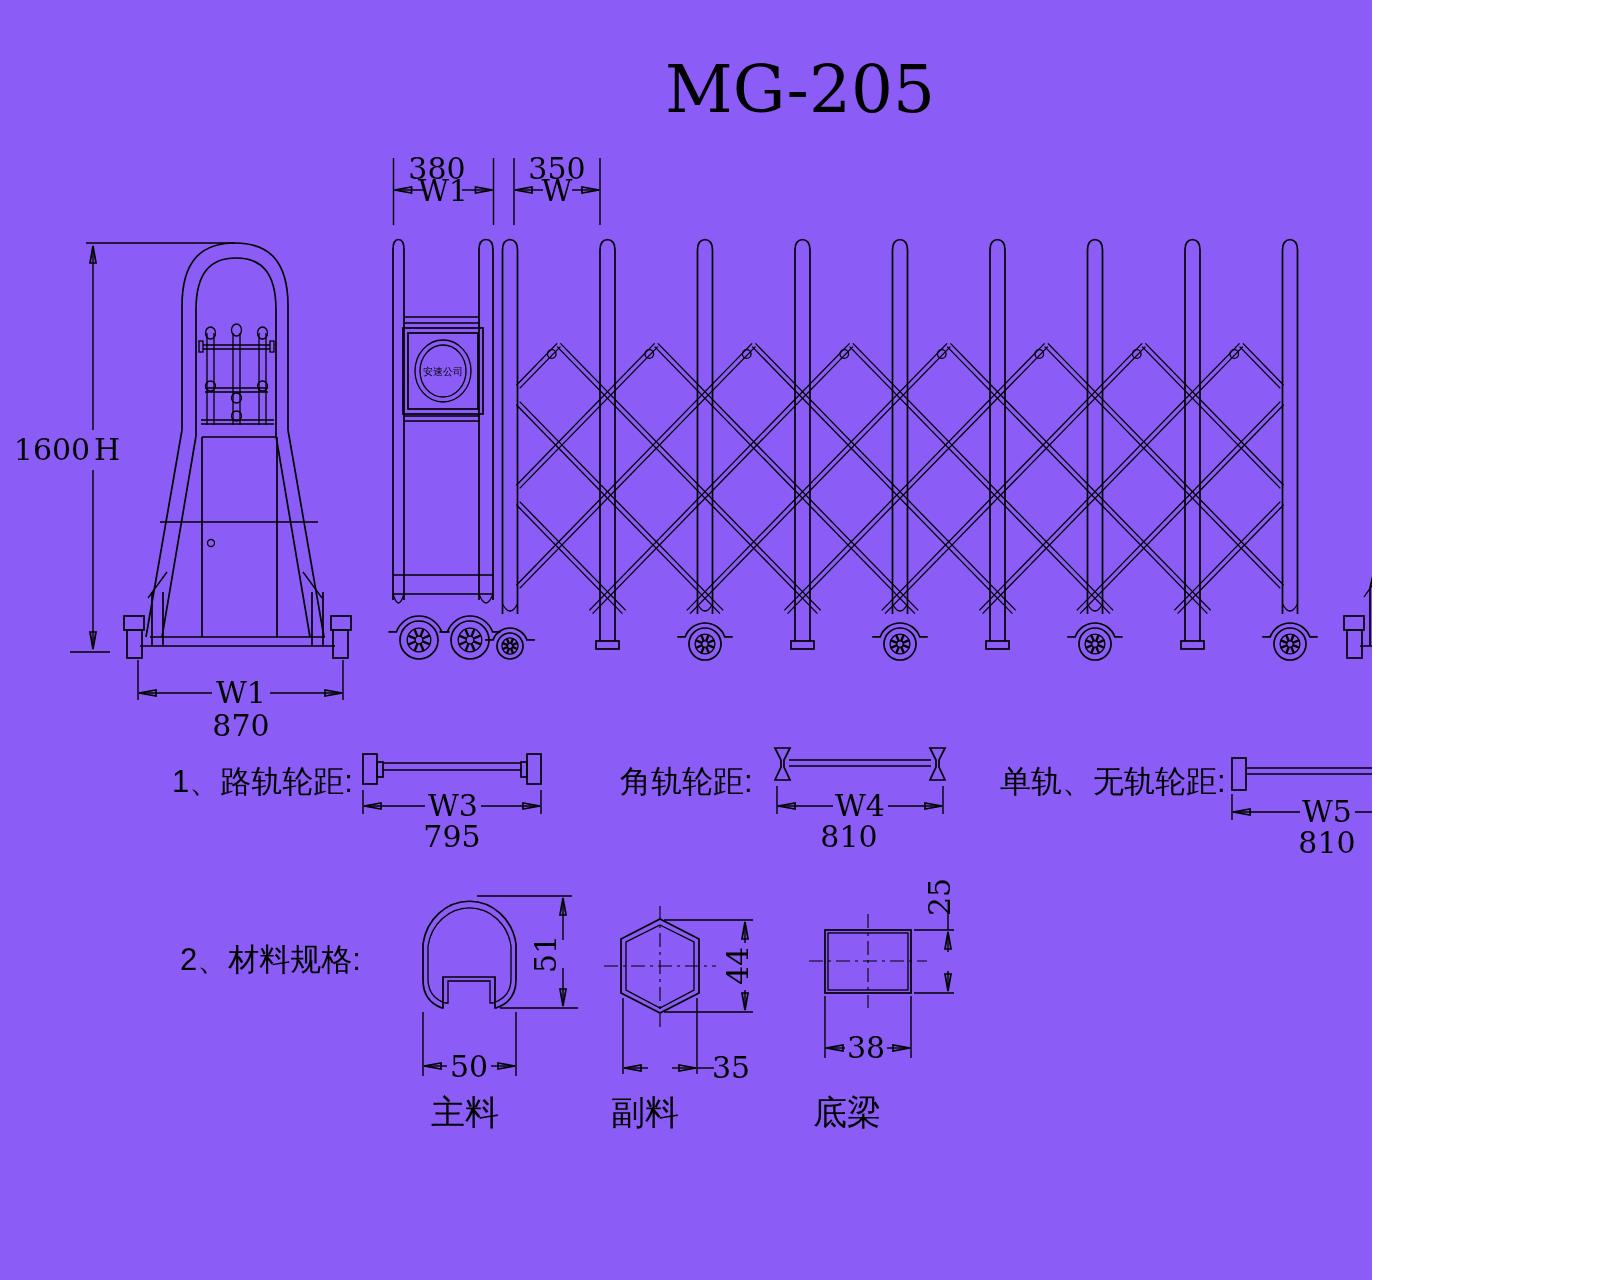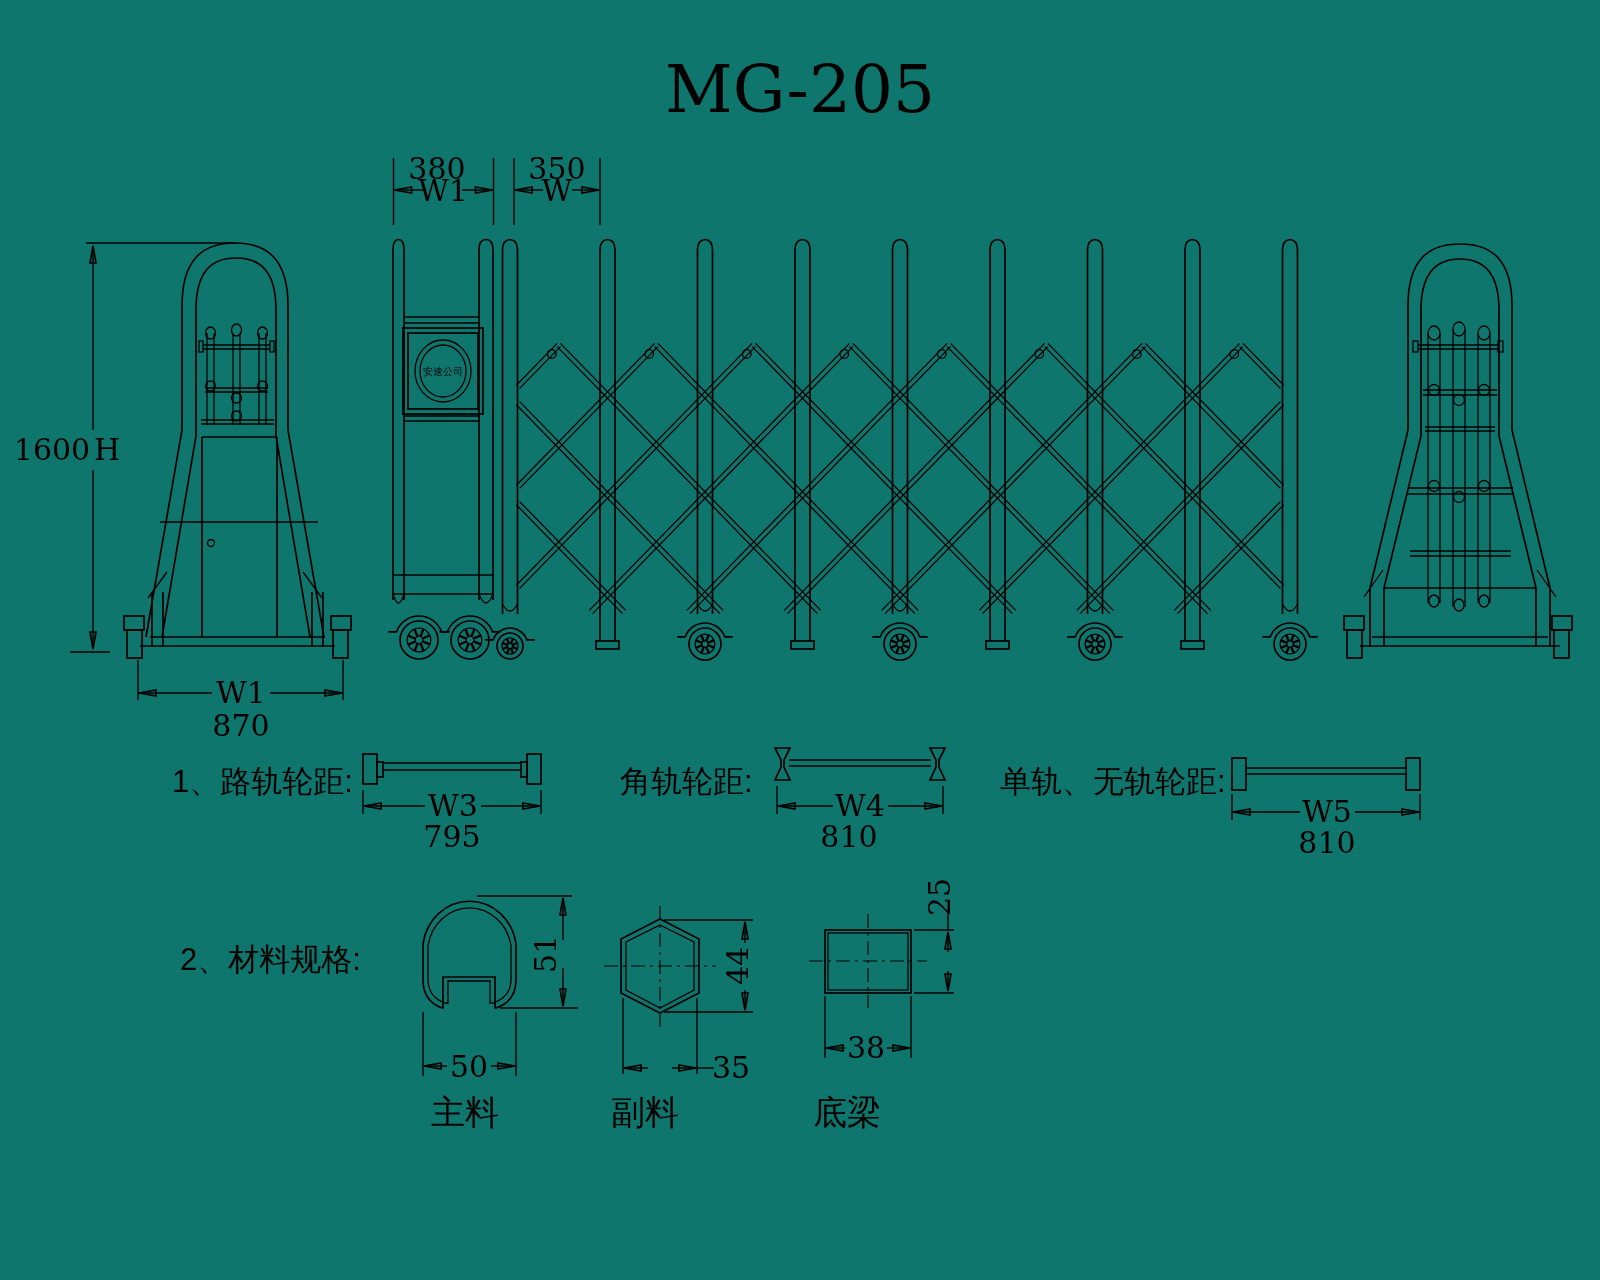--- a/index.html
+++ b/index.html
@@ -1,16 +1,16 @@
 <!DOCTYPE html>
 <html><head>
 <meta charset="utf-8">
 <style>
   html,body{margin:0;padding:0;background:#fff;}
-  .stage{position:relative;width:1600px;height:1280px;background:#0f766e;overflow:hidden;
+  .stage{position:relative;width:1372px;height:1280px;background:#8b5cf6;overflow:hidden;
          font-family:"Liberation Sans",sans-serif;}
   svg#drawing{position:absolute;left:0;top:0;}
   #drawing line,#drawing path,#drawing rect,#drawing circle,#drawing ellipse,#drawing polygon{
     stroke:#000;fill:none;stroke-width:1.7px;}
   #drawing .thin{stroke-width:1.3px;}
   #drawing .dim{stroke-width:1.4px;}
   #drawing .cl{stroke-width:1.1px;stroke-dasharray:14 5 3 5;}
   #drawing .spoke{stroke-width:2.4px;}
   #drawing text{stroke:none;fill:#000;}
   .t-title{font:66px "DejaVu Serif",serif;}

